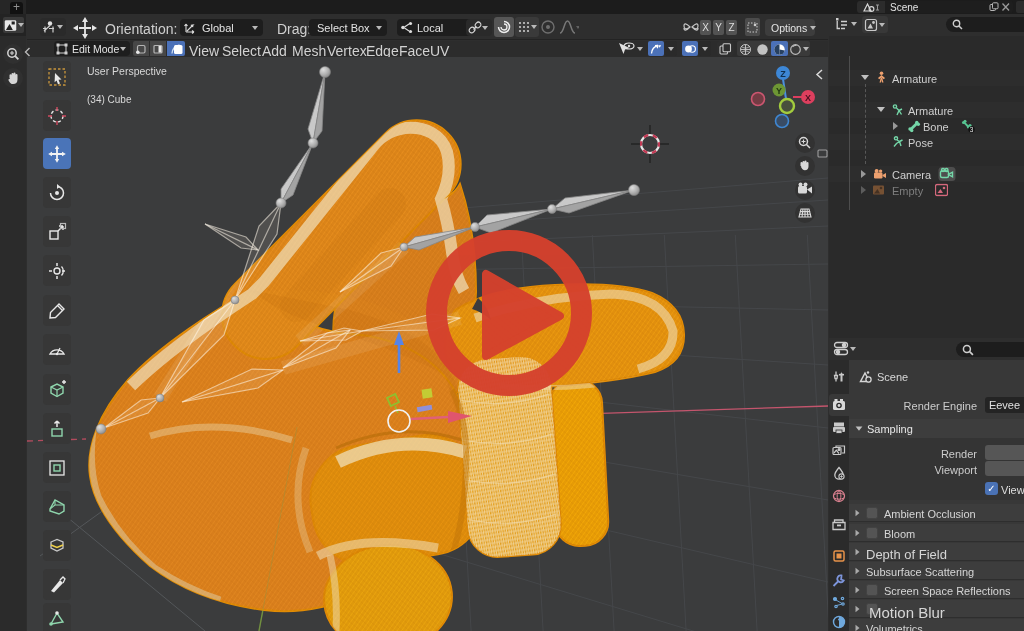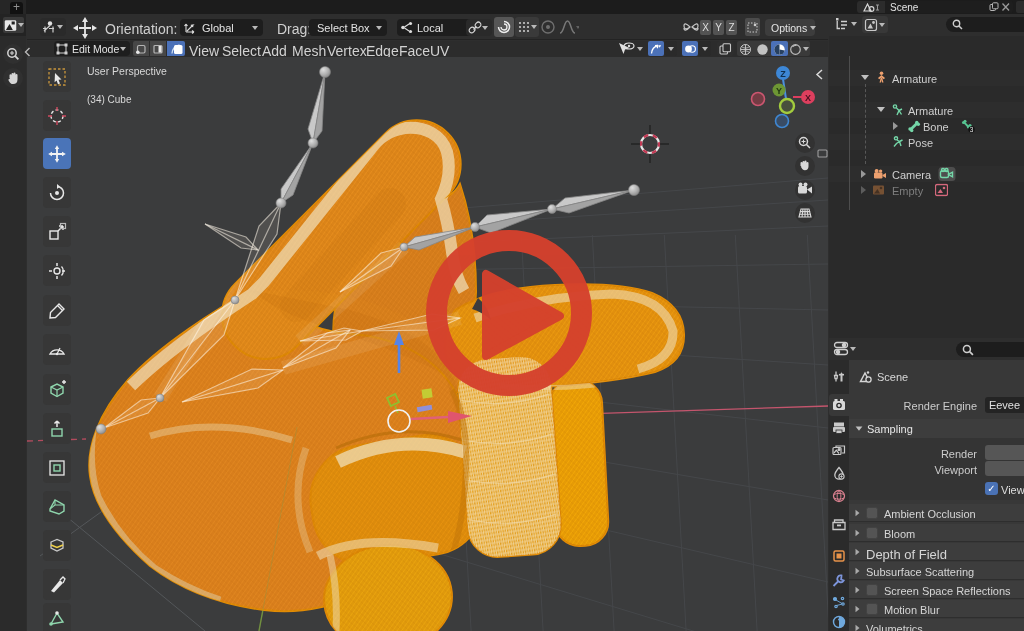--- a/index.html
+++ b/index.html
@@ -821,17 +821,17 @@
 <div class="abs" style="left:20px;top:223px;width:175px;height:18px;background:#3d3d3d;border-bottom:1px solid #2e2e2e"></div>
 <span class="abs tw" style="left:26px;top:228px;border-left-color:#aaa;transform:scale(.8)"></span>
 <span class="abs" style="left:37px;top:227px;color:#d6d6d6;font-size:11px">Subsurface Scattering</span>
 <div class="abs" style="left:20px;top:242px;width:175px;height:18px;background:#3d3d3d;border-bottom:1px solid #2e2e2e"></div>
 <span class="abs tw" style="left:26px;top:247px;border-left-color:#aaa;transform:scale(.8)"></span>
 <div class="abs" style="left:37px;top:245px;width:12px;height:12px;background:#545454;border-radius:2.5px;border:1px solid #424242"></div>
 <span class="abs" style="left:55px;top:246px;color:#d6d6d6;font-size:11px">Screen Space Reflections</span>
 <div class="abs" style="left:20px;top:261px;width:175px;height:18px;background:#3d3d3d;border-bottom:1px solid #2e2e2e"></div>
 <span class="abs tw" style="left:26px;top:266px;border-left-color:#aaa;transform:scale(.8)"></span>
 <div class="abs" style="left:37px;top:264px;width:12px;height:12px;background:#545454;border-radius:2.5px;border:1px solid #424242"></div>
-<span class="abs" style="left:55px;top:265px;color:#d6d6d6;font-size:11px">Motion Blur</span>
+<span class="abs" style="left:40px;top:265px;color:#d6d6d6;font-size:15px">Motion Blur</span>
 <div class="abs" style="left:20px;top:280px;width:175px;height:18px;background:#3d3d3d;border-bottom:1px solid #2e2e2e"></div>
 <span class="abs tw" style="left:26px;top:285px;border-left-color:#aaa;transform:scale(.8)"></span>
 <span class="abs" style="left:37px;top:284px;color:#d6d6d6;font-size:11px">Volumetrics</span>
 </div>
 
 </body></html>

